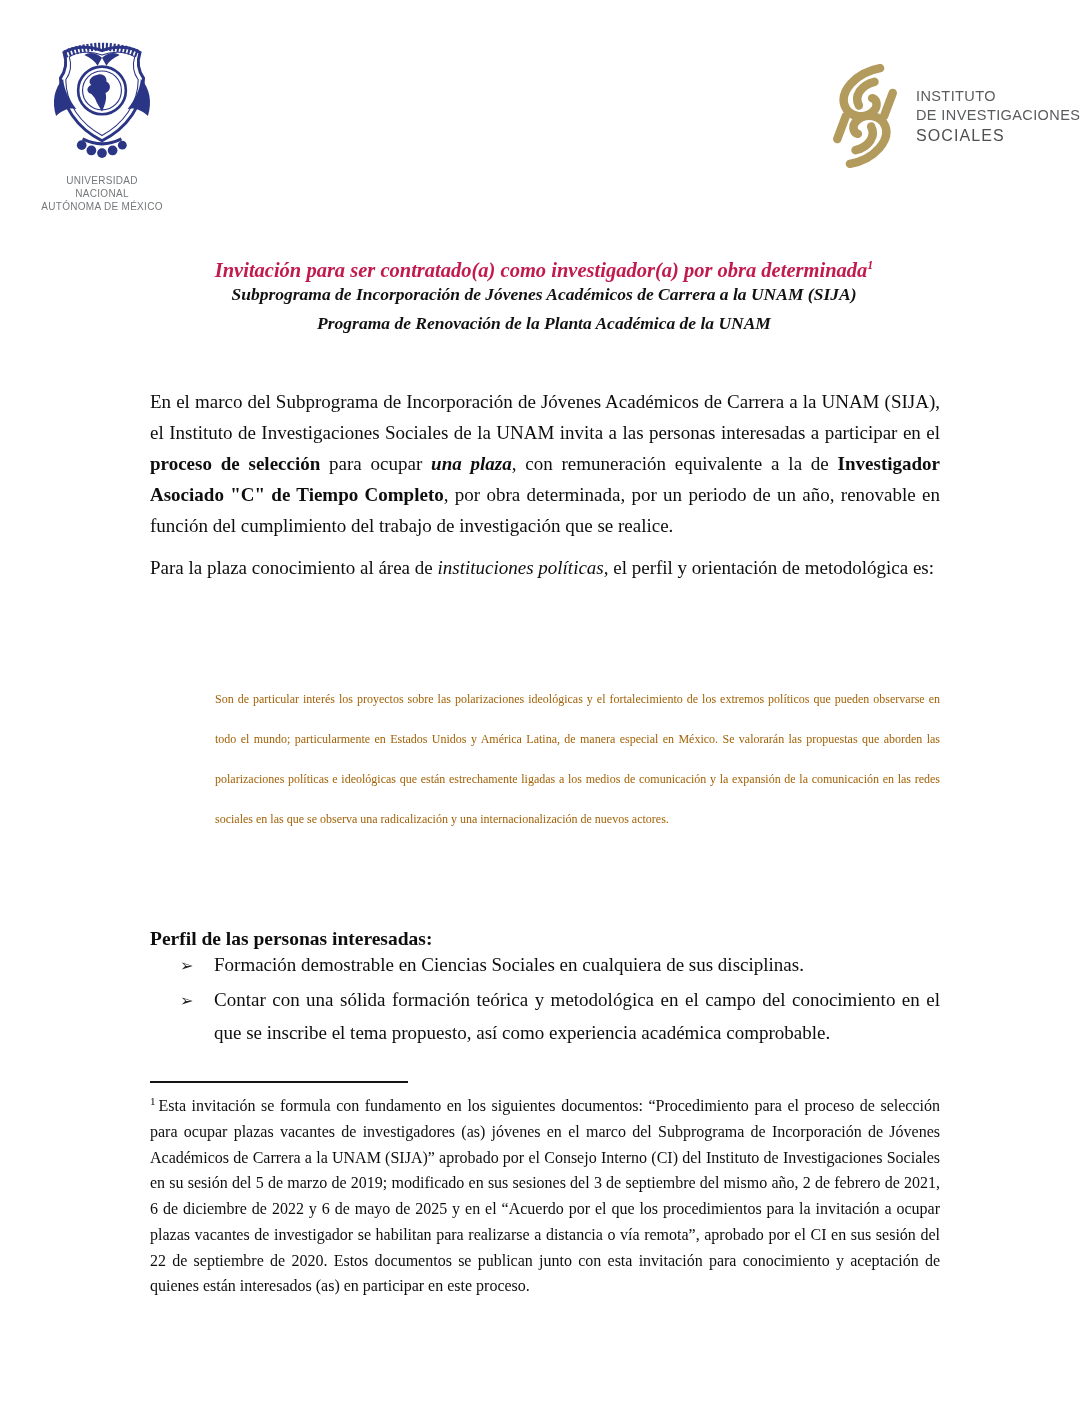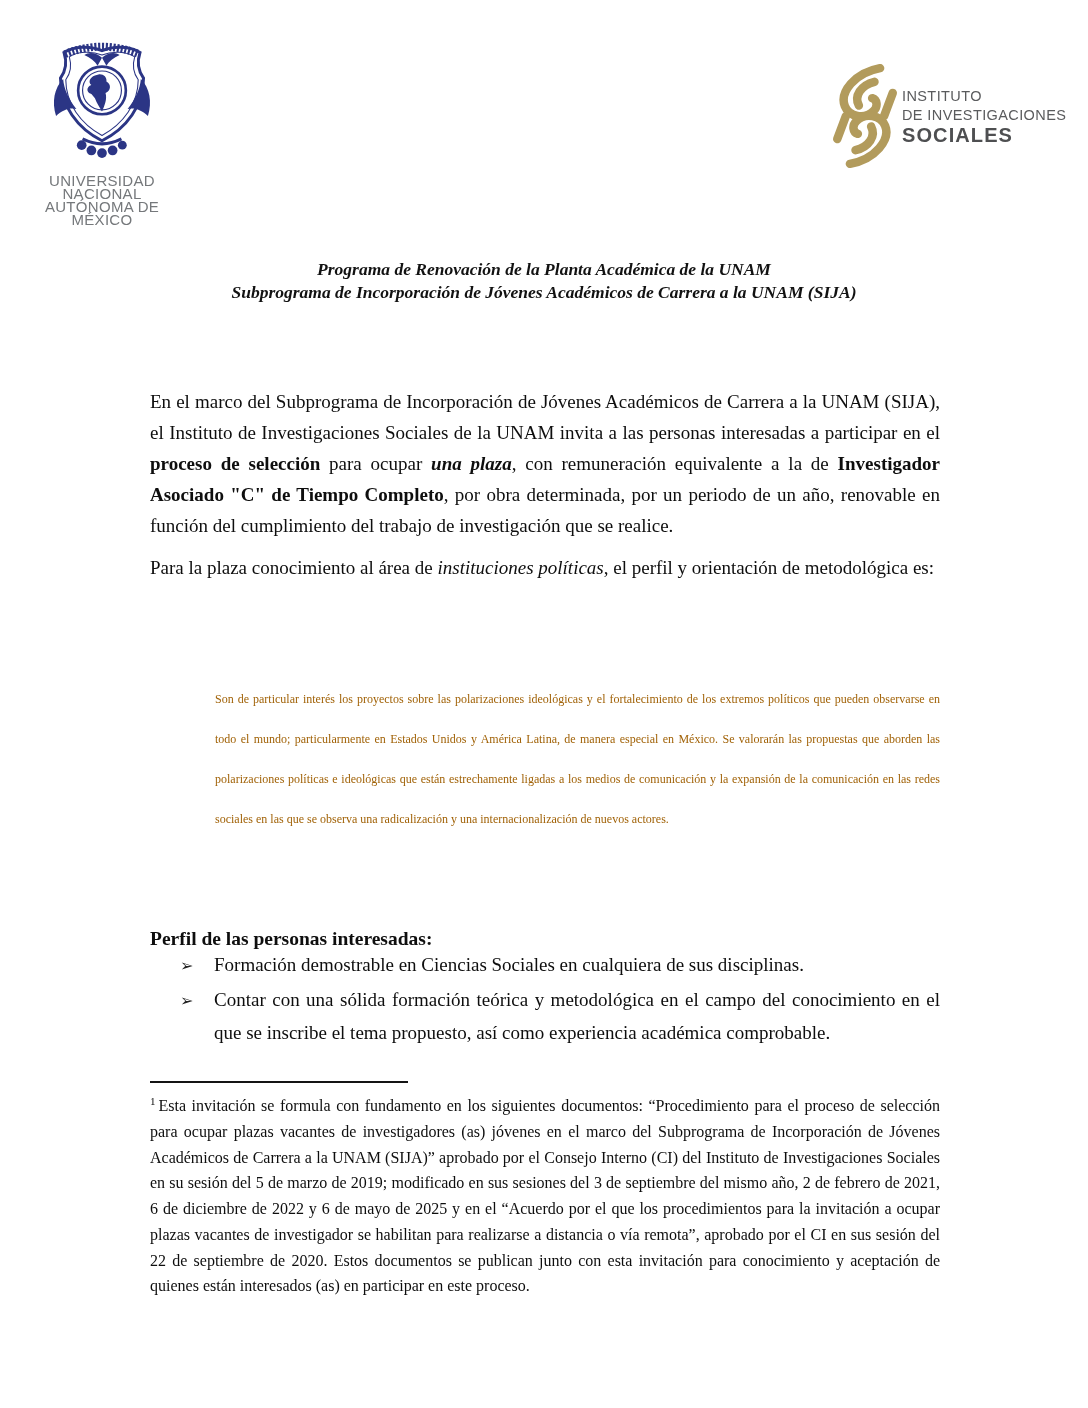--- a/index.html
+++ b/index.html
@@ -12,29 +12,29 @@
     color:#111111;
     overflow:hidden;
     margin:0 auto;
   }
   
   .unam-block { position:absolute; left:38px; top:34px; width:128px; text-align:center; }
   .unam-block svg { display:block; margin:0 auto; }
   .unam-caption {
     margin-top:6px;
     font-family:"Liberation Sans","DejaVu Sans",sans-serif;
-    font-size:15px; line-height:13px; letter-spacing:0.3px;
+    font-size:10px; line-height:13px; letter-spacing:0.3px;
     color:#75787b;
   }
-  .iis-block { position:absolute; left:828px; top:64px; display:flex; align-items:center; }
+  .iis-block { position:absolute; left:828px; top:64px; display:flex; align-items:center; gap:14px; }
   .iis-text {
     font-family:"Liberation Sans","DejaVu Sans",sans-serif;
     color:#5a5b5d; font-size:14.5px; line-height:19.5px; letter-spacing:0.4px;
   }
-  .iis-text .soc { font-weight:bold; font-size:20px; letter-spacing:1.1px; color:#4e4f51; }
+  .iis-text .soc { font-weight:normal; font-size:16px; letter-spacing:1.1px; color:#4e4f51; }
   
   .title-block { position:absolute; top:252px; left:0; width:1088px; text-align:center; }
   .doc-title {
     font-size:20.5px; font-weight:bold; font-style:italic; color:#c31a4e;
     line-height:26px;
   }
   .doc-title sup { font-size:12px; font-weight:bold; }
   .doc-subtitle { font-size:17.5px; font-weight:bold; font-style:italic; color:#121212; line-height:23px; }
   .doc-subtitle.first { margin-top:6px; }
   
@@ -116,22 +116,23 @@
       </g>
     </svg>
     <div class="iis-text">
       <div>INSTITUTO</div>
       <div>DE INVESTIGACIONES</div>
       <div class="soc">SOCIALES</div>
     </div>
   </div>
 
   <div class="title-block">
+    <div class="doc-title"><span>Invitación para ser contratado(a) como investigador(a) por obra determinada</span><sup>1</sup></div>
+    <div class="doc-subtitle">Subprograma de Incorporación de Jóvenes Académicos de Carrera a la UNAM (SIJA)</div>
     <div class="doc-subtitle first">Programa de Renovación de la Planta Académica de la UNAM</div>
-    <div class="doc-subtitle">Subprograma de Incorporación de Jóvenes Académicos de Carrera a la UNAM (SIJA)</div>
   </div>
 
   <p class="para" id="para1"><span>En el marco del Subprograma de Incorporación de Jóvenes Académicos de Carrera a la UNAM (SIJA), el Instituto de Investigaciones Sociales de la UNAM invita a las personas interesadas a participar en el </span><span class="b">proceso de selección</span><span> para ocupar </span><span class="b i">una plaza</span><span>, con remuneración equivalente a la de </span><span class="b">Investigador Asociado "C" de Tiempo Completo</span><span>, por obra determinada, por un periodo de un año, renovable en función del cumplimiento del trabajo de investigación que se realice.</span></p>
 
   <p class="para" id="para2"><span>Para la plaza conocimiento al área de </span><span class="i">instituciones políticas</span><span>, el perfil y orientación de metodológica es:</span></p>
 
 
   <p id="focus-para">Son de particular interés los proyectos sobre las polarizaciones ideológicas y el fortalecimiento de los extremos políticos que pueden observarse en todo el mundo; particularmente en Estados Unidos y América Latina, de manera especial en México. Se valorarán las propuestas que aborden las polarizaciones políticas e ideológicas que están estrechamente ligadas a los medios de comunicación y la expansión de la comunicación en las redes sociales en las que se observa una radicalización y una internacionalización de nuevos actores.</p>
 
   <div id="profile-heading">Perfil de las personas interesadas:</div>

